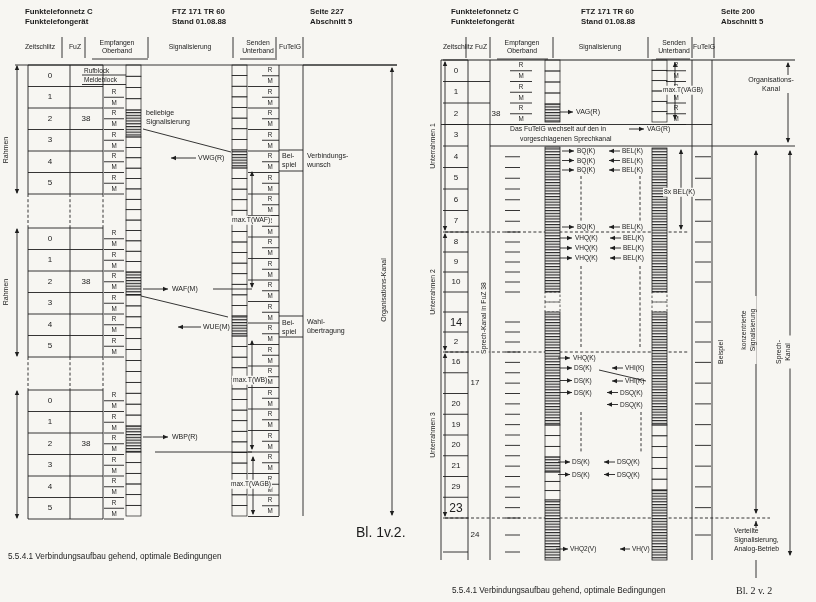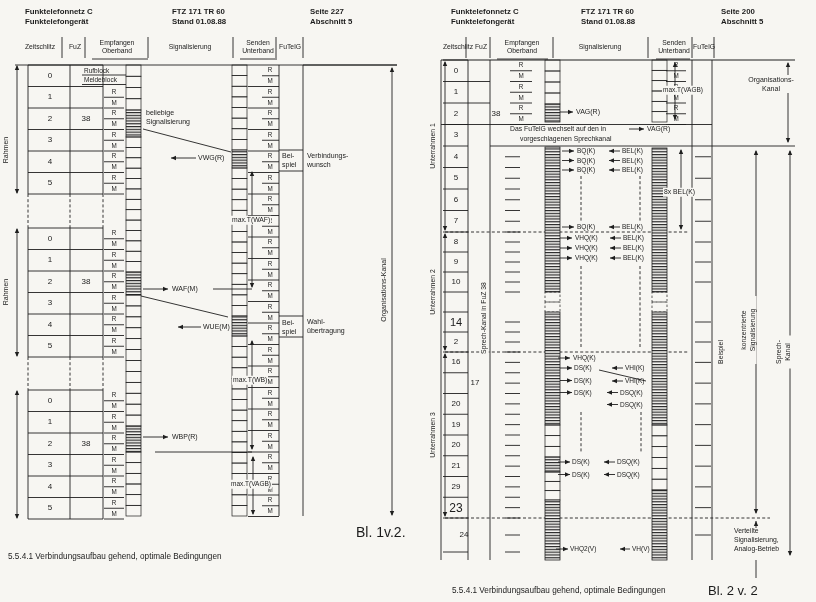--- a/index.html
+++ b/index.html
@@ -666,21 +666,21 @@
       <div class="t" style="left: 456px; top: 322px; transform: translate(-50%, -50%); font-size: 11px; text-align: center; line-height: 8.5px;">14</div>
       <div class="t" style="left: 456px; top: 342px; transform: translate(-50%, -50%); font-size: 8px; text-align: center; line-height: 8.5px;">2</div>
       <div class="t" style="left: 456px; top: 362.375px; transform: translate(-50%, -50%); font-size: 8px; text-align: center; line-height: 8.5px;">16</div>
       <div class="t" style="left: 475px; top: 383.125px; transform: translate(-50%, -50%); font-size: 8px; text-align: right; line-height: 8.5px;">17</div>
       <div class="t" style="left: 456px; top: 403.875px; transform: translate(-50%, -50%); font-size: 8px; text-align: center; line-height: 8.5px;">20</div>
       <div class="t" style="left: 456px; top: 424.625px; transform: translate(-50%, -50%); font-size: 8px; text-align: center; line-height: 8.5px;">19</div>
       <div class="t" style="left: 456px; top: 445.375px; transform: translate(-50%, -50%); font-size: 8px; text-align: center; line-height: 8.5px;">20</div>
       <div class="t" style="left: 456px; top: 466.125px; transform: translate(-50%, -50%); font-size: 8px; text-align: center; line-height: 8.5px;">21</div>
       <div class="t" style="left: 456px; top: 486.875px; transform: translate(-50%, -50%); font-size: 8px; text-align: center; line-height: 8.5px;">29</div>
       <div class="t" style="left: 456px; top: 507.625px; transform: translate(-50%, -50%); font-size: 12px; text-align: center; line-height: 8.5px;">23</div>
-      <div class="t" style="left: 464px; top: 535px; transform: translate(-50%, -50%); font-size: 8px; text-align: center; line-height: 8.5px;">24</div>
+      <div class="t" style="left: 475px; top: 535px; transform: translate(-50%, -50%); font-size: 8px; text-align: center; line-height: 8.5px;">24</div>
       <div class="t" style="left: 496px; top: 113.75px; transform: translate(-50%, -50%); font-size: 8px; text-align: center; line-height: 8.5px;">38</div>
       <div class="t" style="left: 521px; top: 65.35px; transform: translate(-50%, -50%); font-size: 6.3px; text-align: center; line-height: 8.5px;">R</div>
       <div class="t" style="left: 521px; top: 76.15px; transform: translate(-50%, -50%); font-size: 6.3px; text-align: center; line-height: 8.5px;">M</div>
       <div class="t" style="left: 676px; top: 65.35px; transform: translate(-50%, -50%); font-size: 6.3px; text-align: center; line-height: 8.5px;">R</div>
       <div class="t" style="left: 676px; top: 76.15px; transform: translate(-50%, -50%); font-size: 6.3px; text-align: center; line-height: 8.5px;">M</div>
       <div class="t" style="left: 521px; top: 86.85px; transform: translate(-50%, -50%); font-size: 6.3px; text-align: center; line-height: 8.5px;">R</div>
       <div class="t" style="left: 521px; top: 97.65px; transform: translate(-50%, -50%); font-size: 6.3px; text-align: center; line-height: 8.5px;">M</div>
       <div class="t" style="left: 676px; top: 86.85px; transform: translate(-50%, -50%); font-size: 6.3px; text-align: center; line-height: 8.5px;">R</div>
       <div class="t" style="left: 676px; top: 97.65px; transform: translate(-50%, -50%); font-size: 6.3px; text-align: center; line-height: 8.5px;">M</div>
       <div class="t" style="left: 521px; top: 108.35px; transform: translate(-50%, -50%); font-size: 6.3px; text-align: center; line-height: 8.5px;">R</div>
@@ -727,15 +727,15 @@
       <div class="t" style="left: 617px; top: 474.5px; transform: translateY(-50%); font-size: 6.5px; line-height: 8.5px;">DSQ(K)</div>
       <div class="t" style="left: 570px; top: 549px; transform: translateY(-50%); font-size: 6.5px; line-height: 8.5px;">VHQ2(V)</div>
       <div class="t" style="left: 632px; top: 549px; transform: translateY(-50%); font-size: 6.5px; line-height: 8.5px;">VH(V)</div>
       <div class="t" style="left: 721px; top: 352px; transform: translate(-50%, -50%) rotate(-90deg); font-size: 6.8px; text-align: center; line-height: 8.5px;">Beispiel</div>
       <div class="t" style="left: 748px; top: 330px; transform: translate(-50%, -50%) rotate(-90deg); font-size: 6.8px; background: rgb(247, 246, 242); padding: 0px 1px; text-align: center; line-height: 8.5px;">konzentrierte Signalisierung</div>
       <div class="t" style="left: 783px; top: 352px; transform: translate(-50%, -50%) rotate(-90deg); font-size: 6.8px; background: rgb(247, 246, 242); padding: 0px 1px; text-align: center; line-height: 8.5px;">Sprech-Kanal</div>
       <div class="t" style="left: 734px; top: 540px; transform: translateY(-50%); font-size: 6.8px; line-height: 8.8px;">Verteilte
 Signalisierung,
 Analog-Betrieb</div>
       <div class="t" style="left: 452px; top: 591px; transform: translateY(-50%); font-size: 8.2px; line-height: 8.5px;">5.5.4.1 Verbindungsaufbau gehend, optimale Bedingungen</div>
-      <div class="t" style="left: 708px; top: 591px; transform: translateY(-50%); font-size: 13px; line-height: 8.5px;">Bl. 2 v. 2</div>
+      <div class="t" style="left: 736px; top: 591px; transform: translateY(-50%); font-size: 10px; line-height: 8.5px; font-family: Liberation Serif, serif;">Bl. 2 v. 2</div>
     </div>
 </div>
 
 </body></html>

